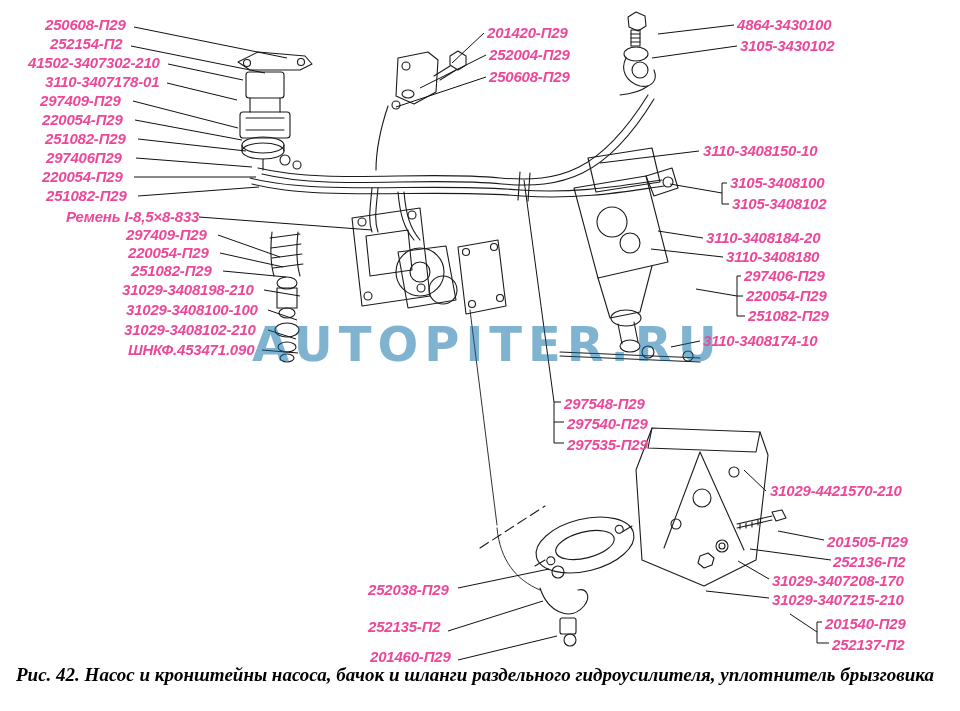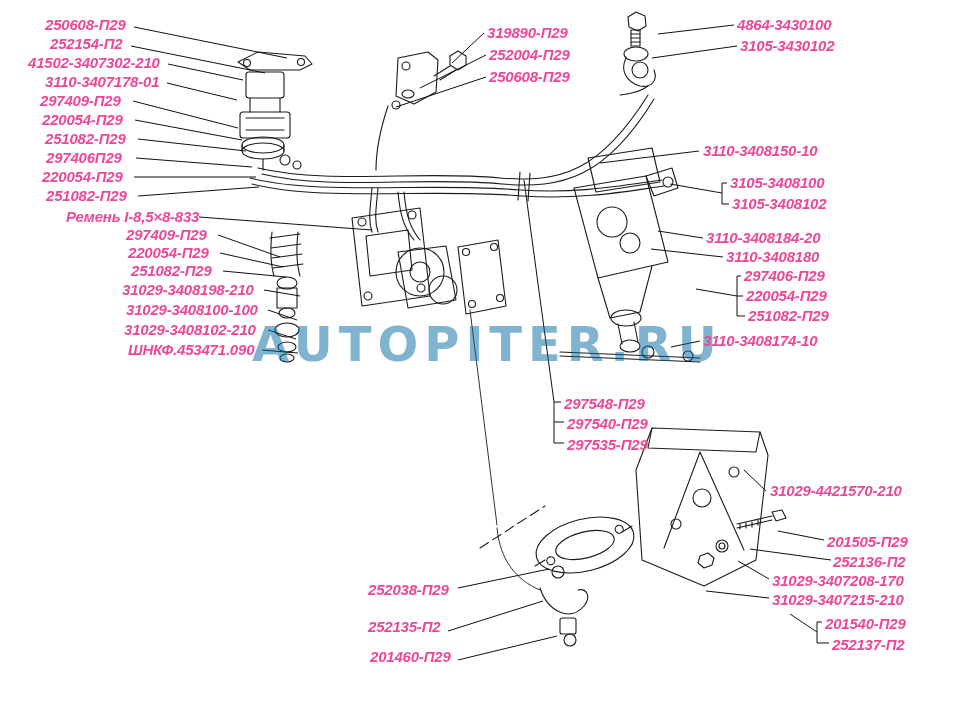--- a/index.html
+++ b/index.html
@@ -192,21 +192,21 @@
   <div class="lbl" style="left:42px;top:168px">220054-П29</div>
   <div class="lbl" style="left:46px;top:187px">251082-П29</div>
   <div class="lbl" style="left:66px;top:208px">Ремень I-8,5×8-833</div>
   <div class="lbl" style="left:126px;top:226px">297409-П29</div>
   <div class="lbl" style="left:128px;top:244px">220054-П29</div>
   <div class="lbl" style="left:131px;top:262px">251082-П29</div>
   <div class="lbl" style="left:122px;top:281px">31029-3408198-210</div>
   <div class="lbl" style="left:126px;top:301px">31029-3408100-100</div>
   <div class="lbl" style="left:124px;top:321px">31029-3408102-210</div>
   <div class="lbl" style="left:128px;top:341px">ШНКФ.453471.090</div>
-  <div class="lbl" style="left:487px;top:24px">319890-П29</div>
+  <div class="lbl" style="left:487px;top:24px">201420-П29</div>
   <div class="lbl" style="left:489px;top:46px">252004-П29</div>
   <div class="lbl" style="left:489px;top:68px">250608-П29</div>
   <div class="lbl" style="left:737px;top:16px">4864-3430100</div>
   <div class="lbl" style="left:740px;top:37px">3105-3430102</div>
   <div class="lbl" style="left:703px;top:142px">3110-3408150-10</div>
   <div class="lbl" style="left:730px;top:174px">3105-3408100</div>
   <div class="lbl" style="left:732px;top:195px">3105-3408102</div>
   <div class="lbl" style="left:706px;top:229px">3110-3408184-20</div>
   <div class="lbl" style="left:726px;top:248px">3110-3408180</div>
   <div class="lbl" style="left:744px;top:267px">297406-П29</div>
@@ -220,14 +220,15 @@
   <div class="lbl" style="left:827px;top:533px">201505-П29</div>
   <div class="lbl" style="left:833px;top:553px">252136-П2</div>
   <div class="lbl" style="left:772px;top:572px">31029-3407208-170</div>
   <div class="lbl" style="left:772px;top:591px">31029-3407215-210</div>
   <div class="lbl" style="left:825px;top:615px">201540-П29</div>
   <div class="lbl" style="left:832px;top:636px">252137-П2</div>
   <div class="lbl" style="left:368px;top:581px">252038-П29</div>
   <div class="lbl" style="left:368px;top:618px">252135-П2</div>
   <div class="lbl" style="left:370px;top:648px">201460-П29</div>
 
+  <div class="caption">Рис. 42. Насос и кронштейны насоса, бачок и шланги раздельного гидроусилителя, уплотнитель брызговика</div>
 
 </div>
 
 </body></html>

